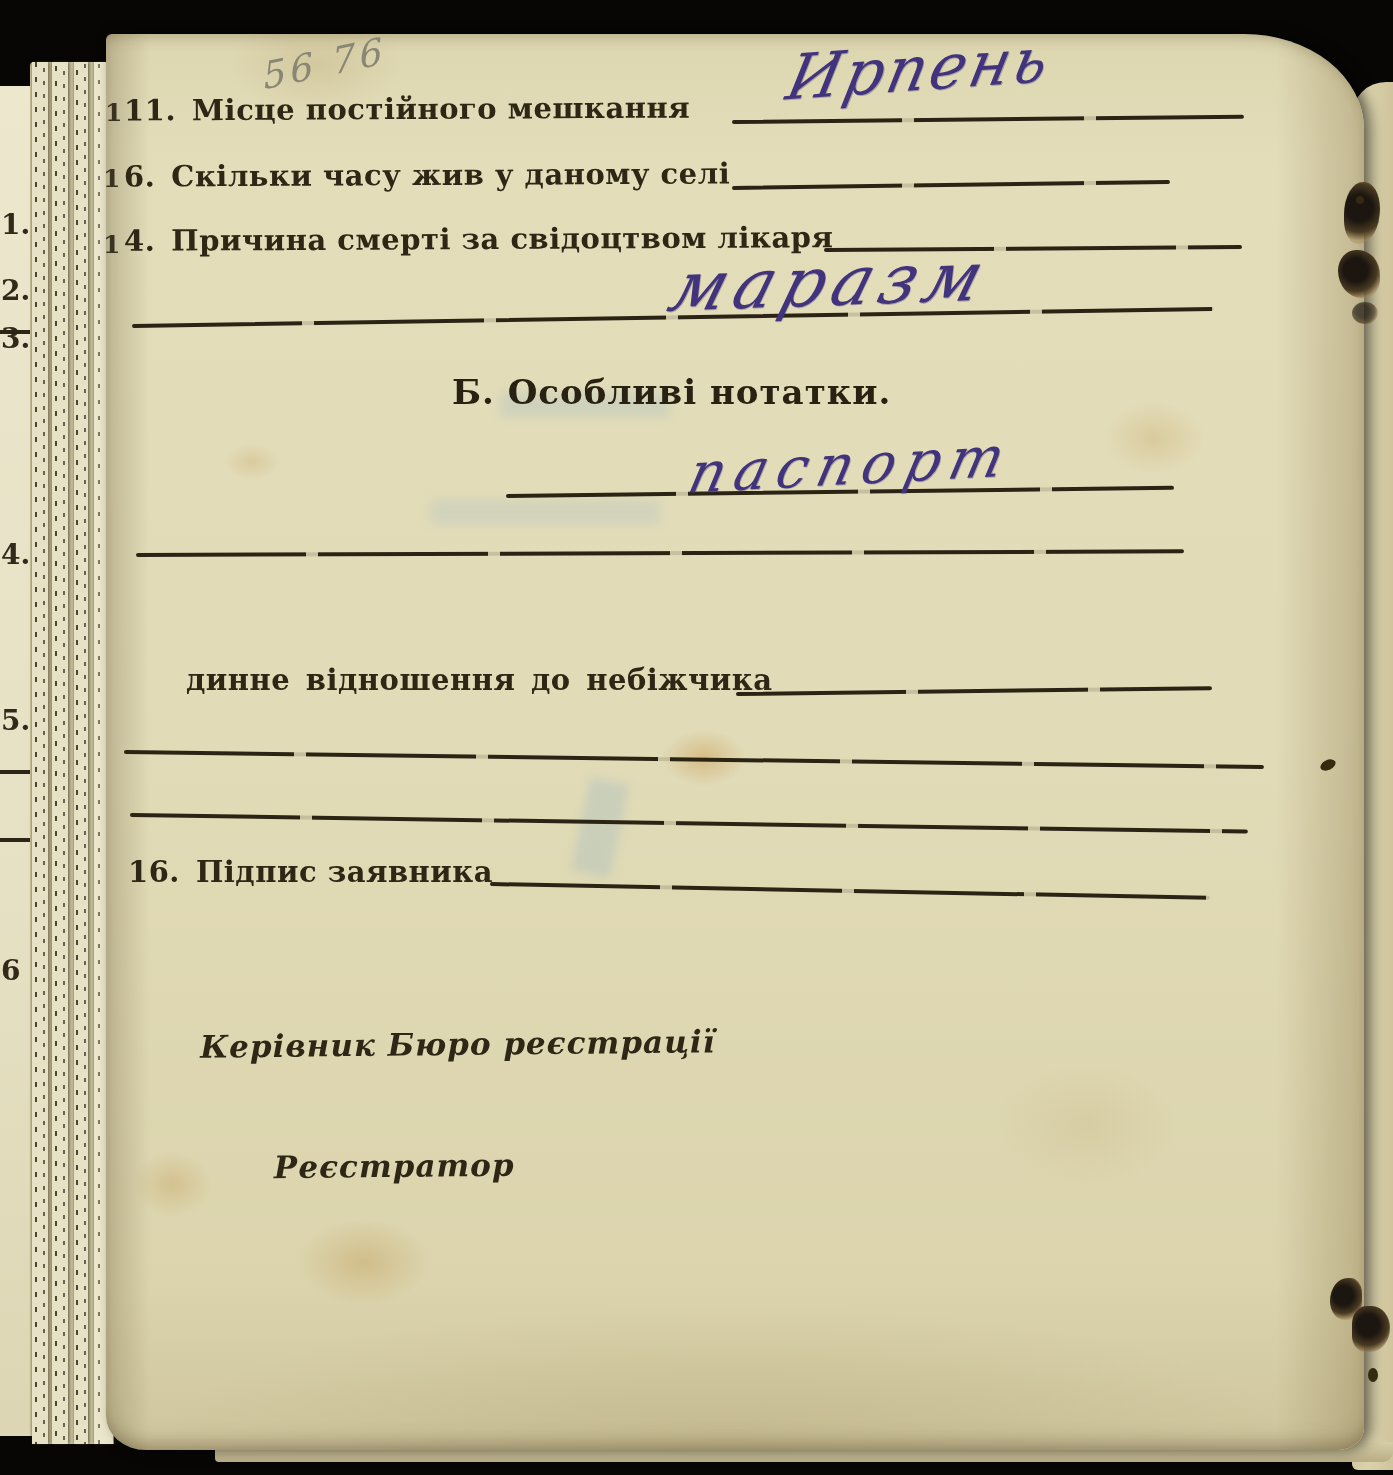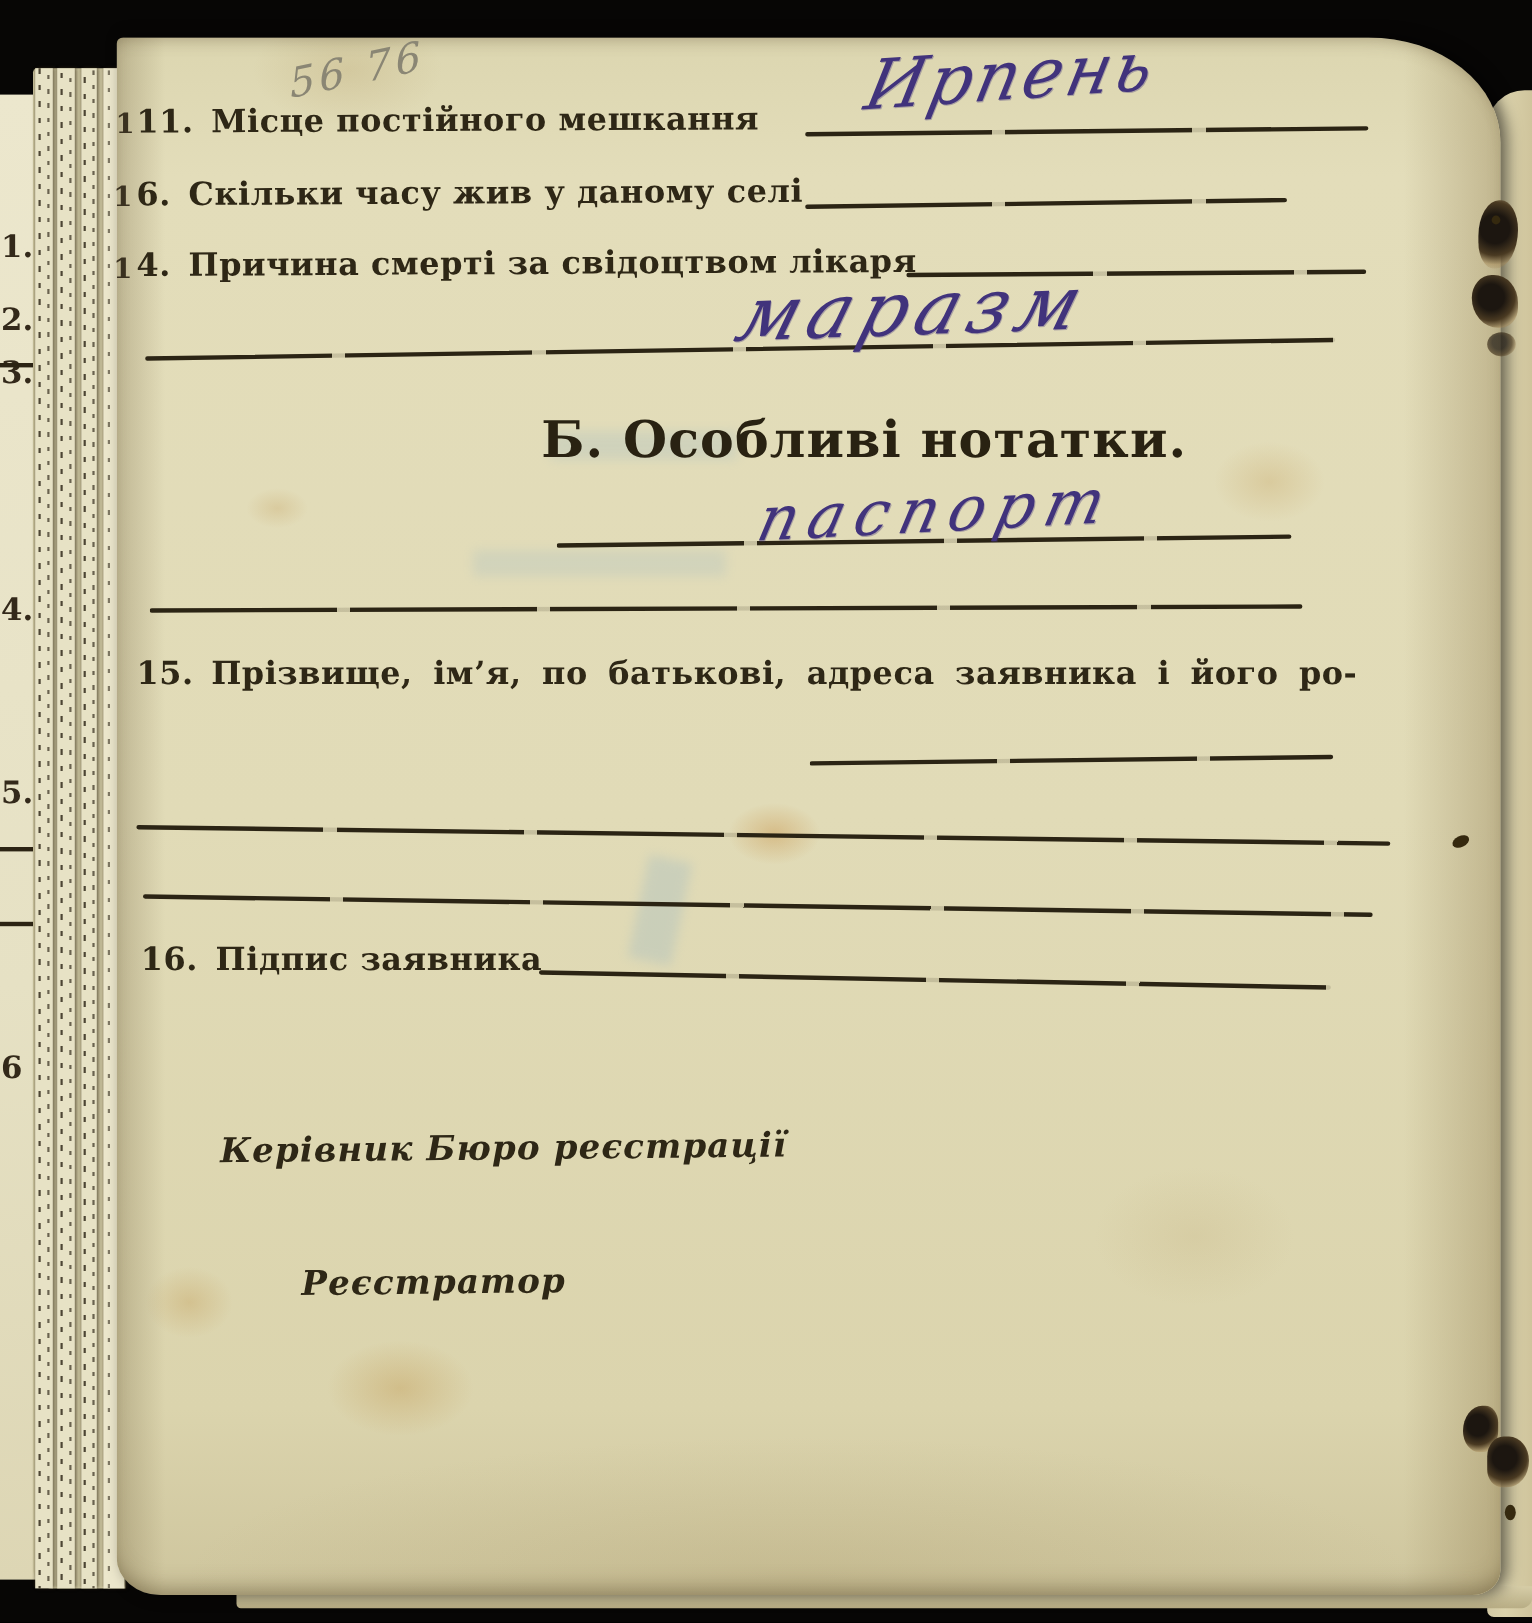--- a/index.html
+++ b/index.html
@@ -59,22 +59,22 @@
                   inset 0 12px 16px -12px rgba(88,72,42,.45),
                   6px 0 14px rgba(0,0,0,.55);}
 
   
   .smudge{position:absolute;background:#7fa9c9;filter:blur(5px);z-index:6;}
 
   
   .prow{position:absolute;z-index:8;color:#2e2716;font-weight:bold;font-size:29px;
         white-space:nowrap;letter-spacing:.5px;}
   .prow .num{margin-right:16px;}
-  .heading{position:absolute;z-index:8;color:#292212;font-weight:bold;font-size:46px;
-        letter-spacing:1px;white-space:nowrap;margin-left:40px;}
+  .heading{position:absolute;z-index:8;color:#292212;font-weight:bold;font-size:34px;
+        letter-spacing:1px;white-space:nowrap;}
   .footer-line{position:absolute;z-index:8;color:#2e2716;font-weight:bold;font-style:italic;
         font-size:31px;letter-spacing:1px;white-space:nowrap;}
   .margin-one{position:absolute;z-index:8;color:#3a3120;font-weight:bold;font-size:25px;}
 
   
   .rule{position:absolute;height:3.5px;z-index:7;transform-origin:left center;
         background-image:repeating-linear-gradient(90deg,#2b2414 0 170px,rgba(43,36,20,.15) 170px 182px);
         border-radius:2px;}
 
   
@@ -146,22 +146,22 @@
   <div class="rule" style="left:824px;top:248px;width:418px;transform:rotate(-.4deg)"></div>
   <div class="rule" style="left:132px;top:324px;width:1082px;transform:rotate(-.9deg)"></div>
   <div class="hand" style="left:672px;top:242px;font-size:68px;letter-spacing:7px;transform:rotate(-2deg) skewX(-18deg)">маразм</div>
 
   <div class="heading" style="left:452px;top:372px">Б. Особливі нотатки.</div>
 
   <div class="rule" style="left:506px;top:494px;width:668px;transform:rotate(-.7deg)"></div>
   <div class="rule" style="left:136px;top:553px;width:1048px;transform:rotate(-.2deg)"></div>
   <div class="hand" style="left:690px;top:432px;font-size:56px;letter-spacing:9px;transform:rotate(-3deg) skewX(-16deg)">паспорт</div>
 
-  <div class="prow" style="left:124px;top:595px;word-spacing:8px">
-    <span class="num">15.</span><span>Прізвище, ім’я, по батькові, адреса заявника і його ро-</span>
+  <div class="prow" style="left:186px;top:663px;word-spacing:5px">
+    <span>динне відношення до небіжчика</span>
   </div>
   <div class="rule" style="left:736px;top:692px;width:476px;transform:rotate(-.7deg)"></div>
   <div class="rule" style="left:124px;top:750px;width:1140px;transform:rotate(.75deg)"></div>
   <div class="rule" style="left:130px;top:813px;width:1118px;transform:rotate(.85deg)"></div>
 
   <div class="prow" style="left:128px;top:855px">
     <span class="num">16.</span><span>Підпис заявника</span>
   </div>
   <div class="rule" style="left:490px;top:882px;width:720px;transform:rotate(1.1deg)"></div>
 

